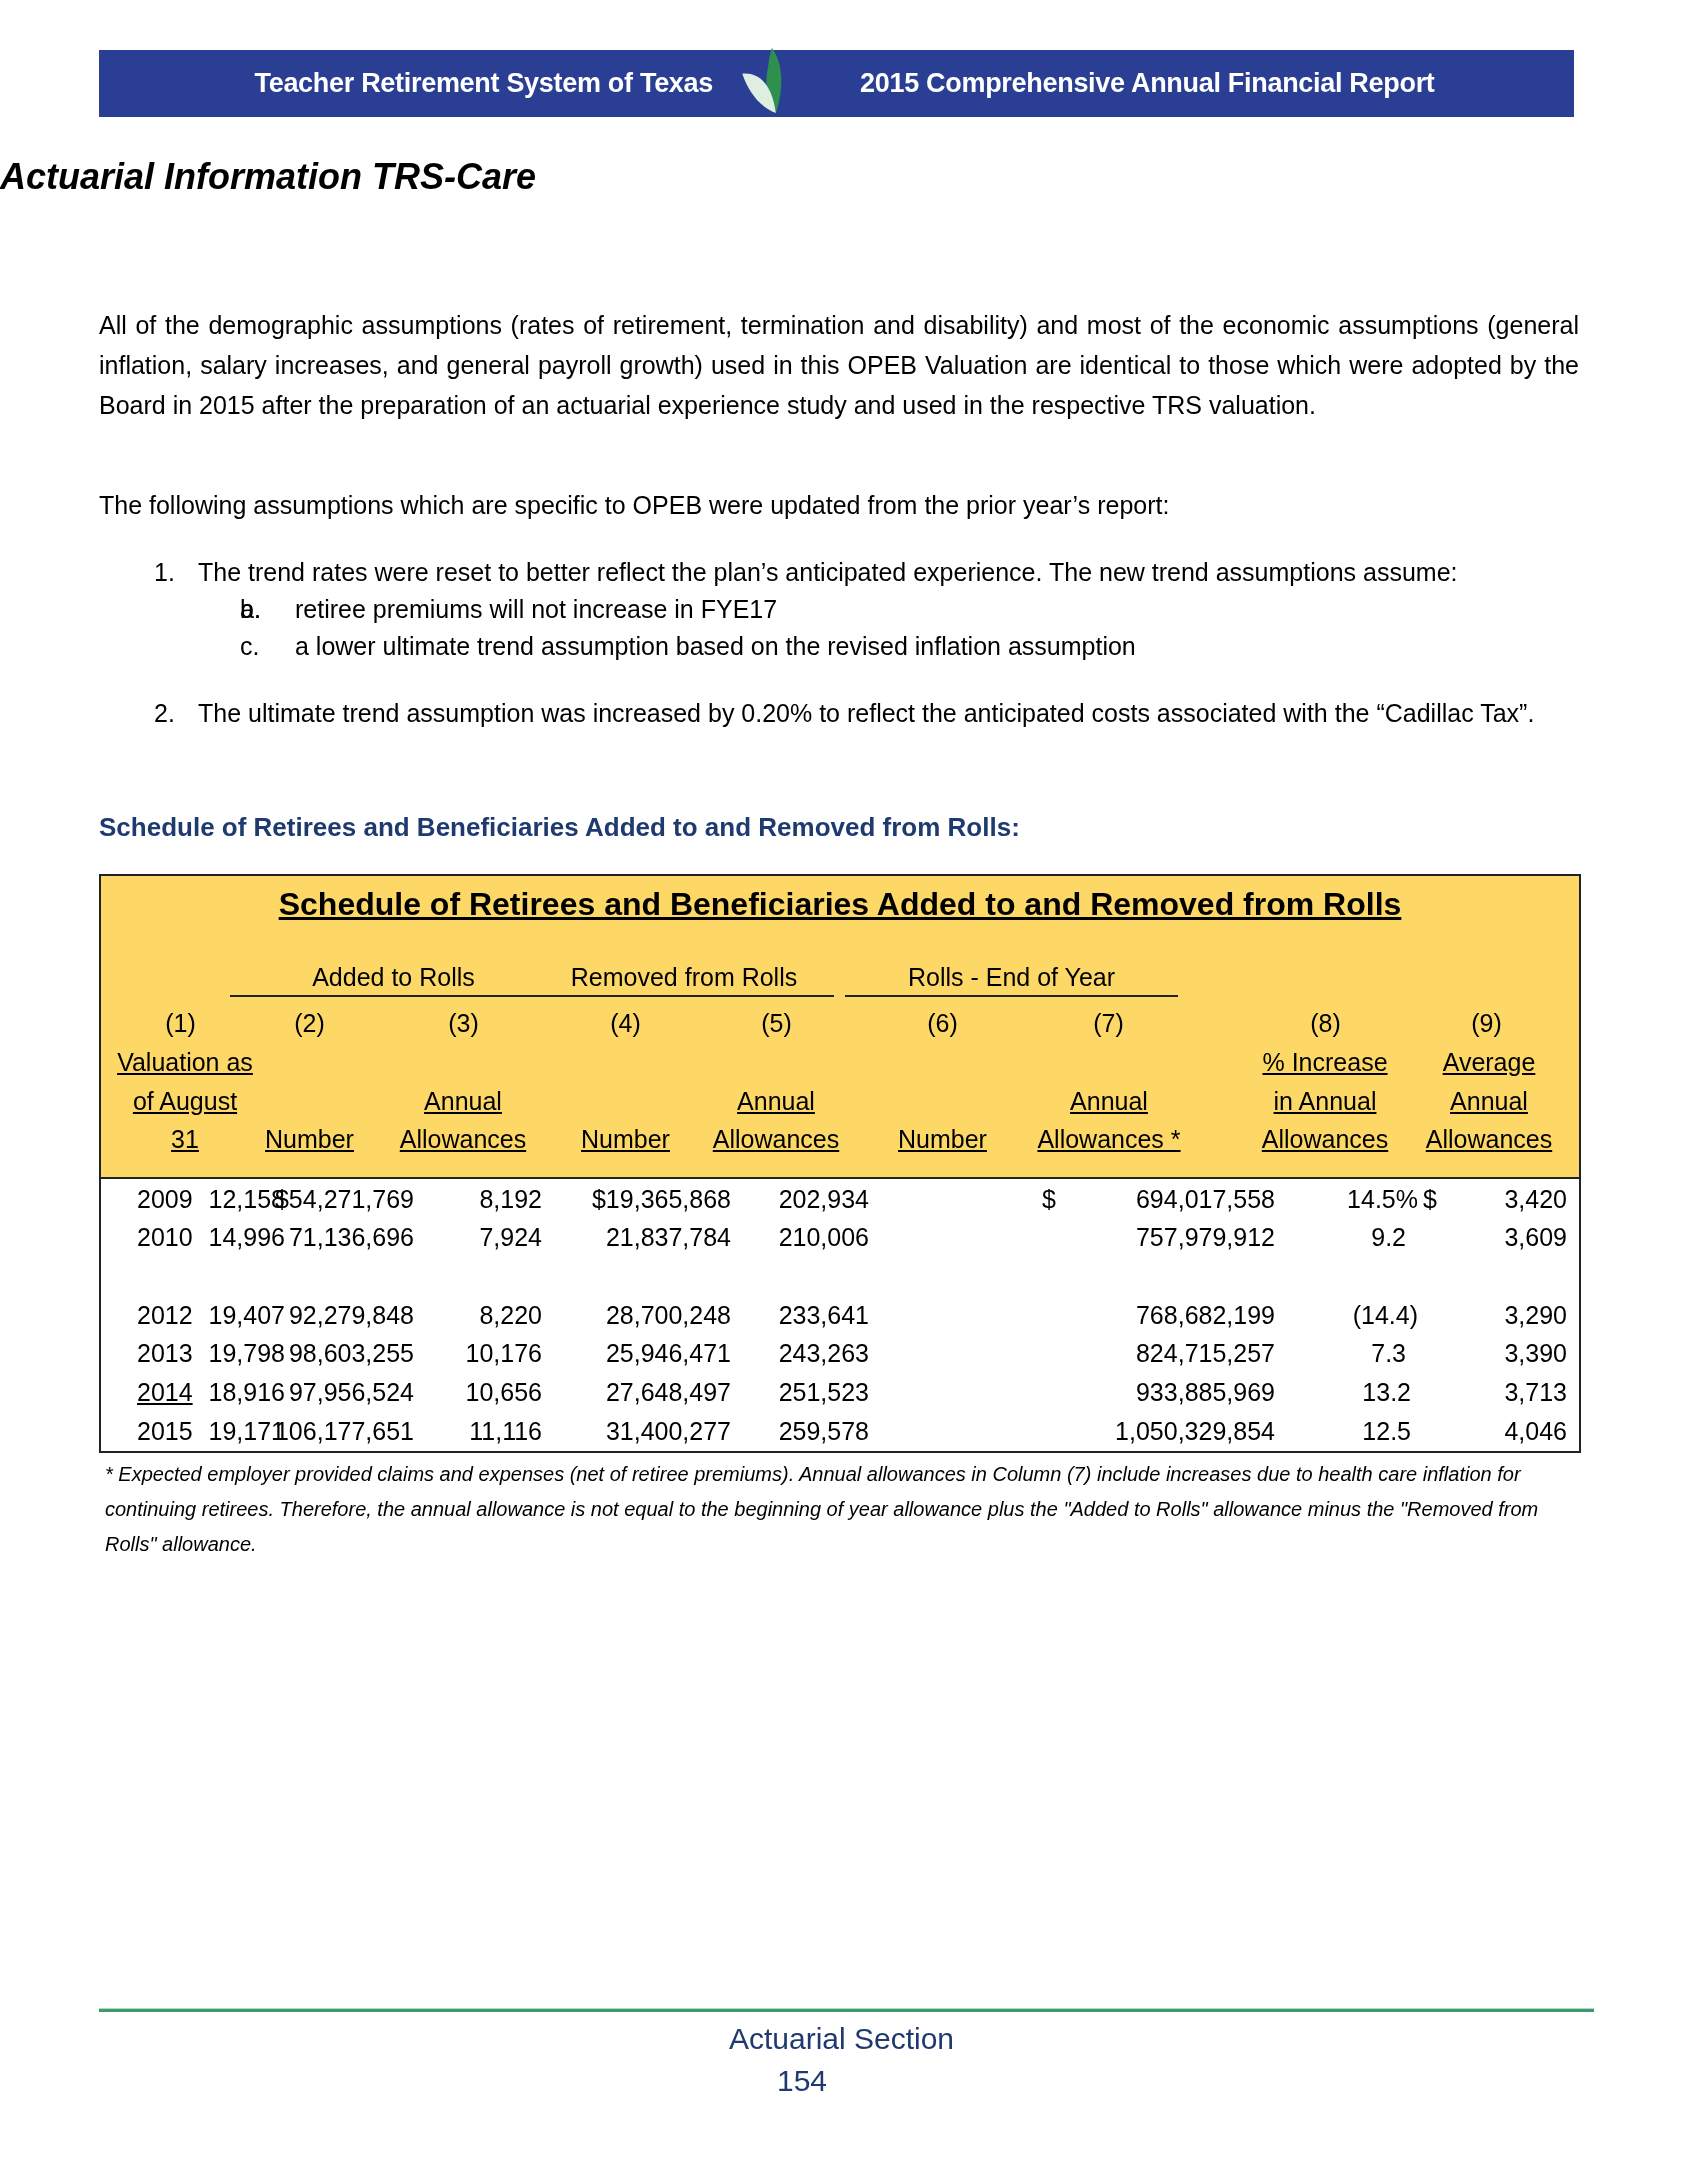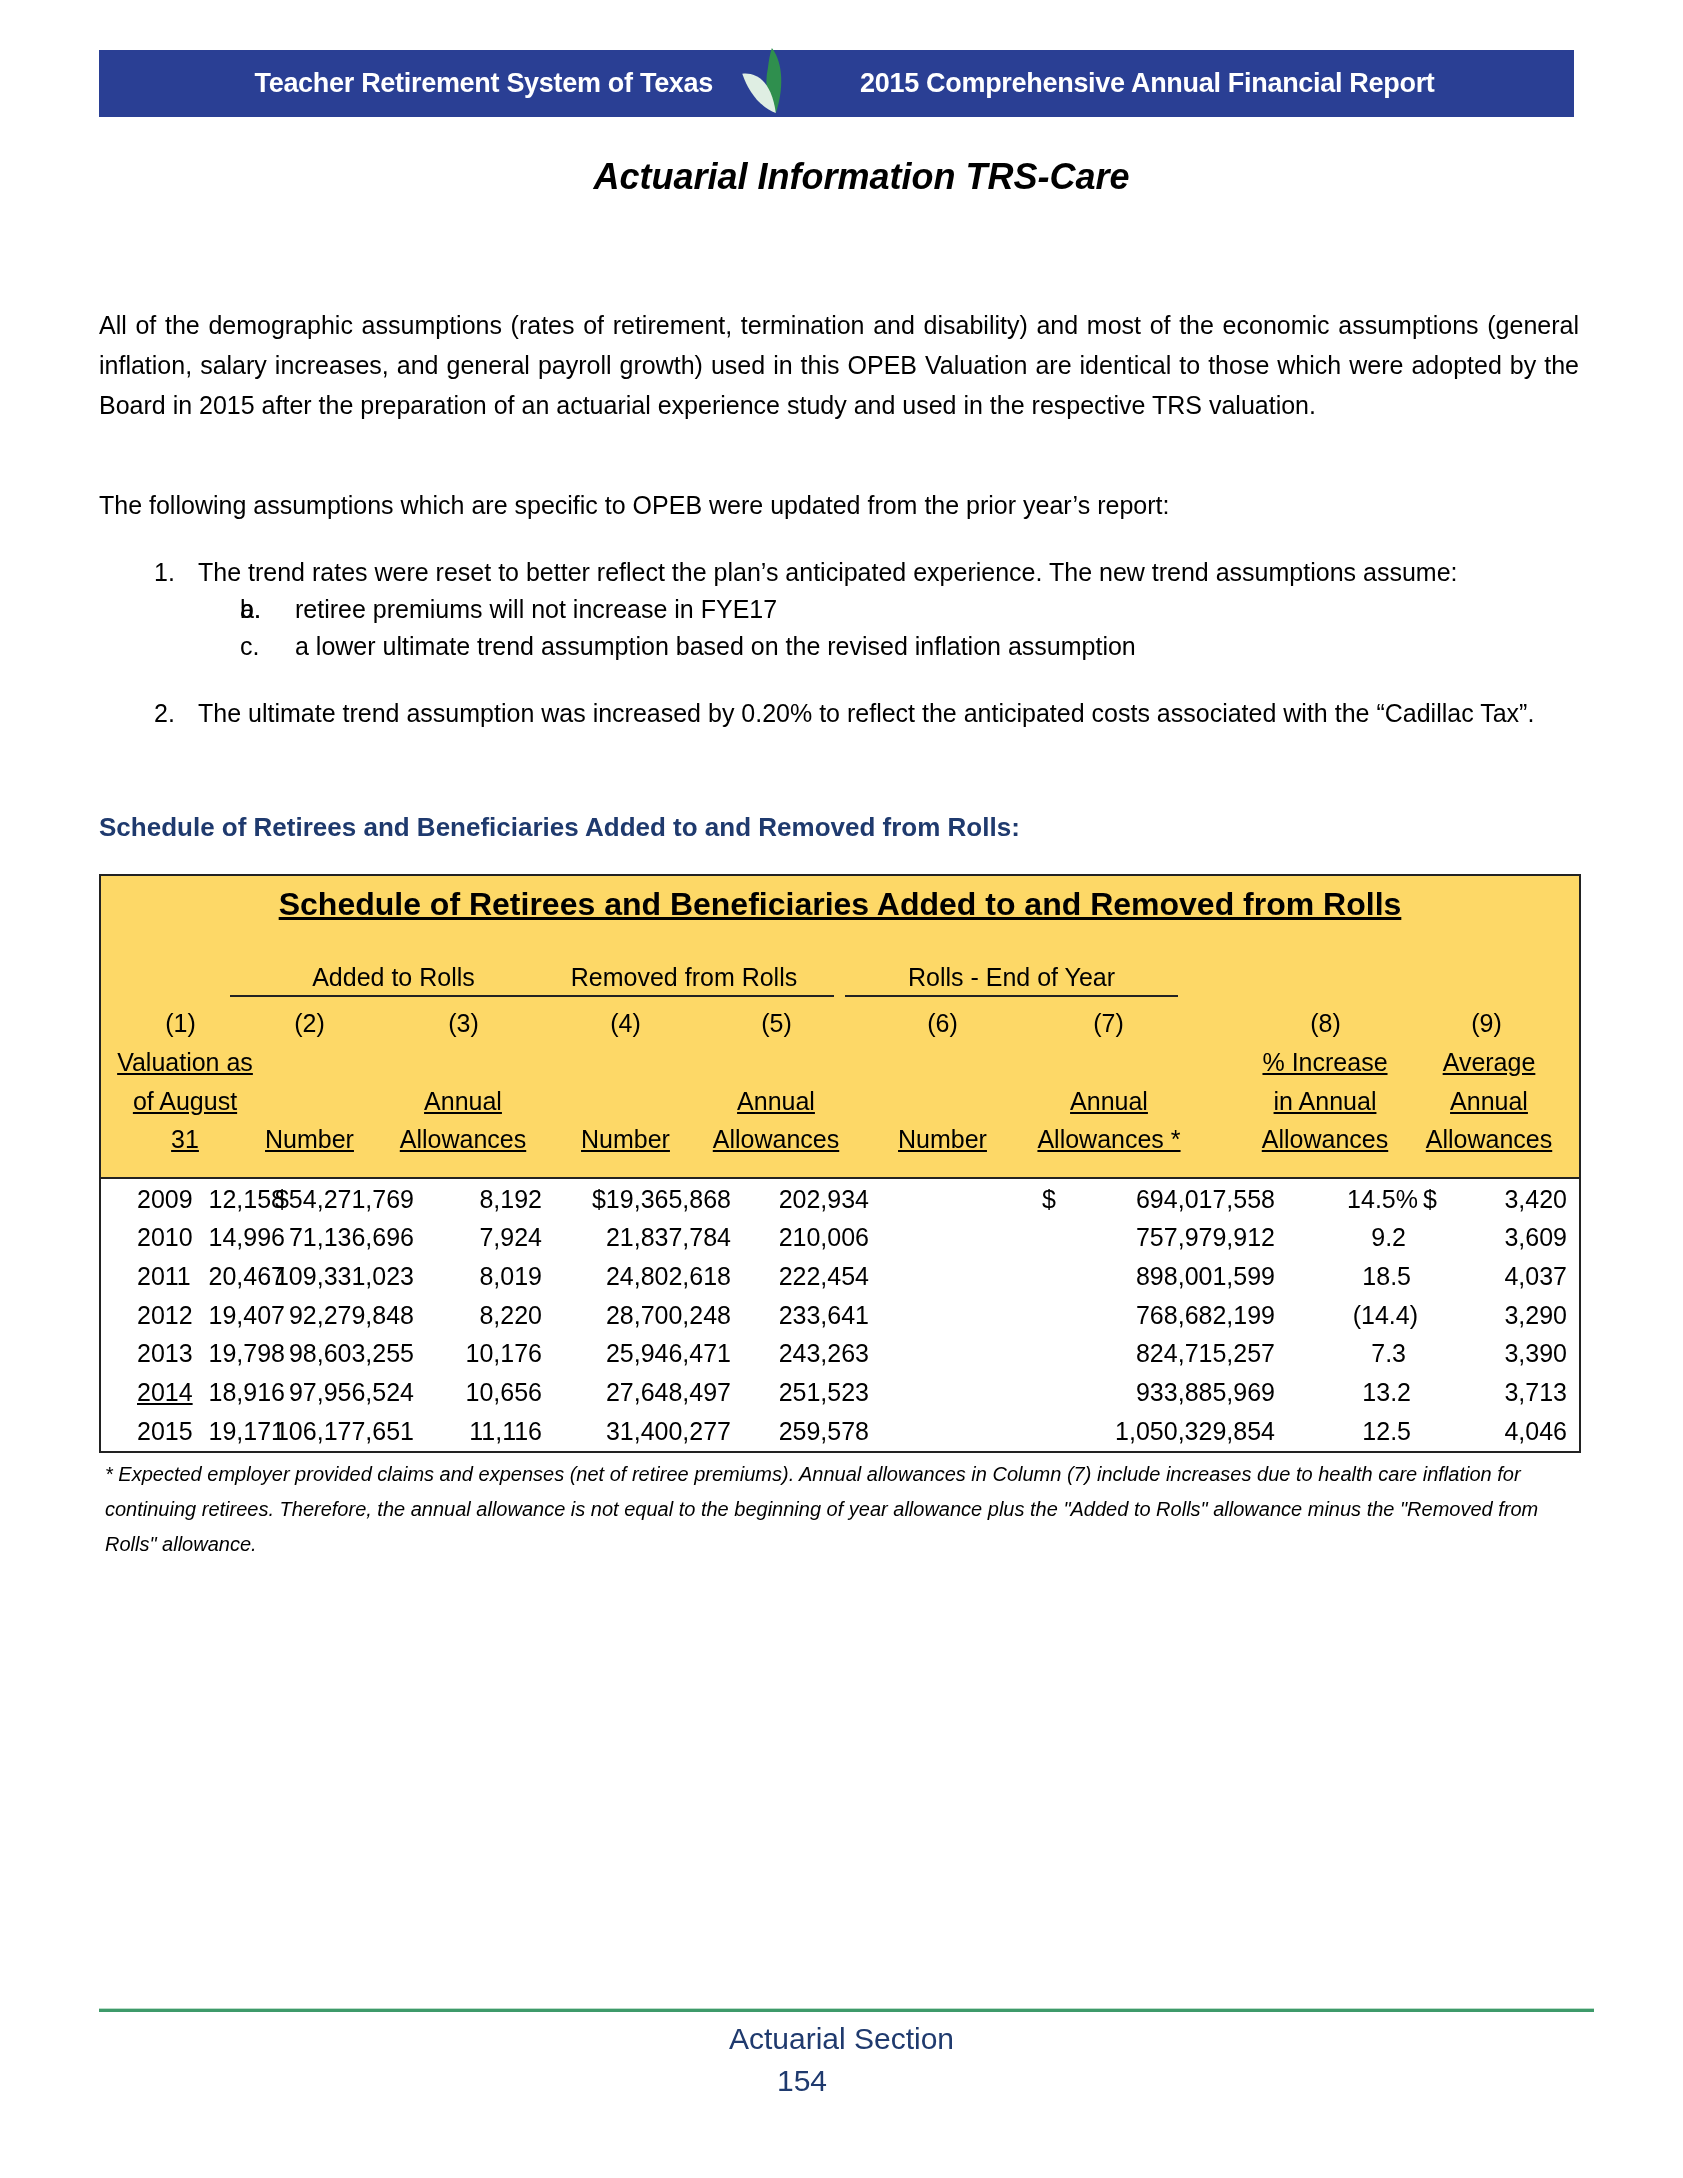--- a/index.html
+++ b/index.html
@@ -13,22 +13,22 @@
   .banner .left, .banner .right {
     color: #ffffff; font-weight: bold; font-size: 27px; letter-spacing: -0.3px;
     font-family: "Liberation Sans Narrow", "Liberation Sans", sans-serif;
     margin-left: 40px;
   }
   .banner .left { position: absolute; right: 861px; }
   .banner .right { position: absolute; left: 721px; }
   .banner .logo { position: absolute; left: 639px; top: -4px; width: 50px; height: 75px; }
 
   .page-title {
-    position: absolute; top: 156px; left: 0; width: 1683px; text-align: center;
-    font-size: 36px; font-weight: bold; font-style: italic; padding-left: 40px;
+    position: absolute; top: 156px; left: 0; width: 1683px; text-align: left;
+    font-size: 36px; font-weight: bold; font-style: italic;
   }
 
   .body-text {
     position: absolute; left: 99px; width: 1480px; font-size: 25px; line-height: 40px;
   }
   .para1 { top: 305px; text-align: justify; text-align-last: left; }
   .para2 { top: 485px; }
 
   .list { position: absolute; left: 99px; width: 1480px; font-size: 25px; line-height: 37px; }
   .list .item { position: relative; padding-left: 99px; }
@@ -190,31 +190,20 @@
     <span style="left:36px;">2010</span>
     <span class="r" style="right:1294px;">14,996</span>
     <span class="r" style="right:1165px;">71,136,696</span>
     <span class="r" style="right:1037px;">7,924</span>
     <span class="r" style="right:848px;">21,837,784</span>
     <span class="r" style="right:710px;">210,006</span>
     <span class="r" style="right:304px;">757,979,912</span>
     <span class="r" style="right:173px;">9.2</span>
     <span class="r" style="right:12px;">3,609</span>
   </div>
-  <div class="drow" style="top:386px;">
-    <span style="left:36px;">2011</span>
-    <span class="r" style="right:1294px;">20,467</span>
-    <span class="r" style="right:1165px;">109,331,023</span>
-    <span class="r" style="right:1037px;">8,019</span>
-    <span class="r" style="right:848px;">24,802,618</span>
-    <span class="r" style="right:710px;">222,454</span>
-    <span class="r" style="right:304px;">898,001,599</span>
-    <span class="r" style="right:168px;">18.5</span>
-    <span class="r" style="right:12px;">4,037</span>
-  </div>
   <div class="drow" style="top:425px;">
     <span style="left:36px;">2012</span>
     <span class="r" style="right:1294px;">19,407</span>
     <span class="r" style="right:1165px;">92,279,848</span>
     <span class="r" style="right:1037px;">8,220</span>
     <span class="r" style="right:848px;">28,700,248</span>
     <span class="r" style="right:710px;">233,641</span>
     <span class="r" style="right:304px;">768,682,199</span>
     <span class="r" style="right:161px;">(14.4)</span>
     <span class="r" style="right:12px;">3,290</span>

